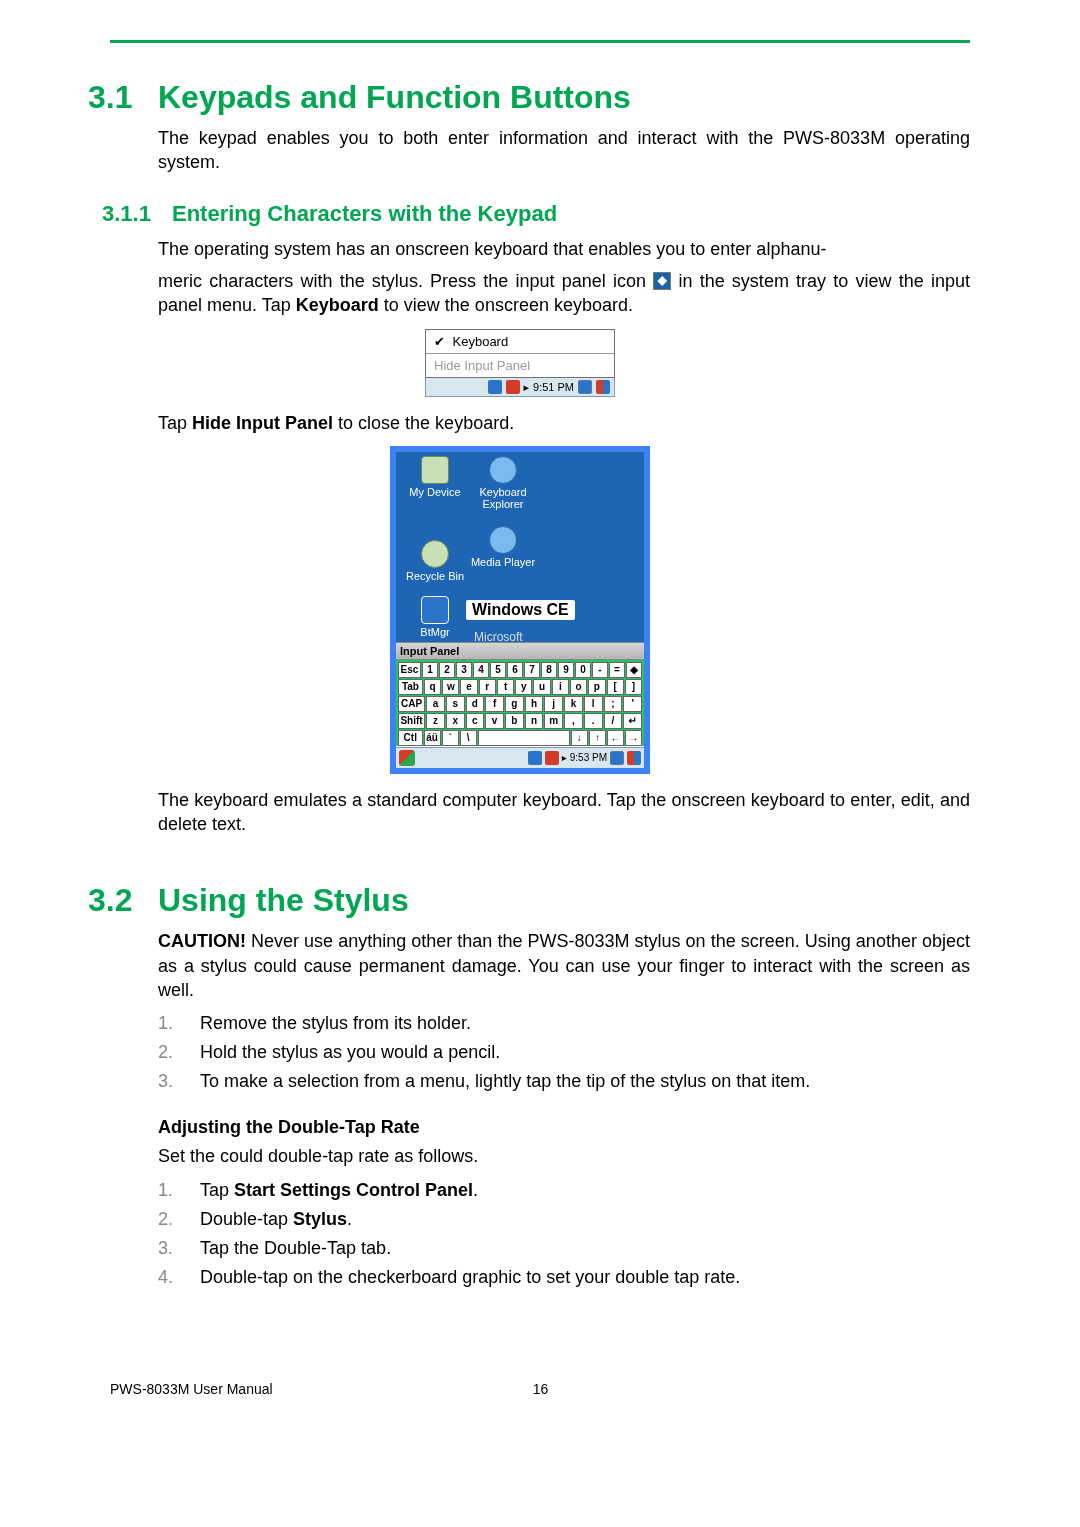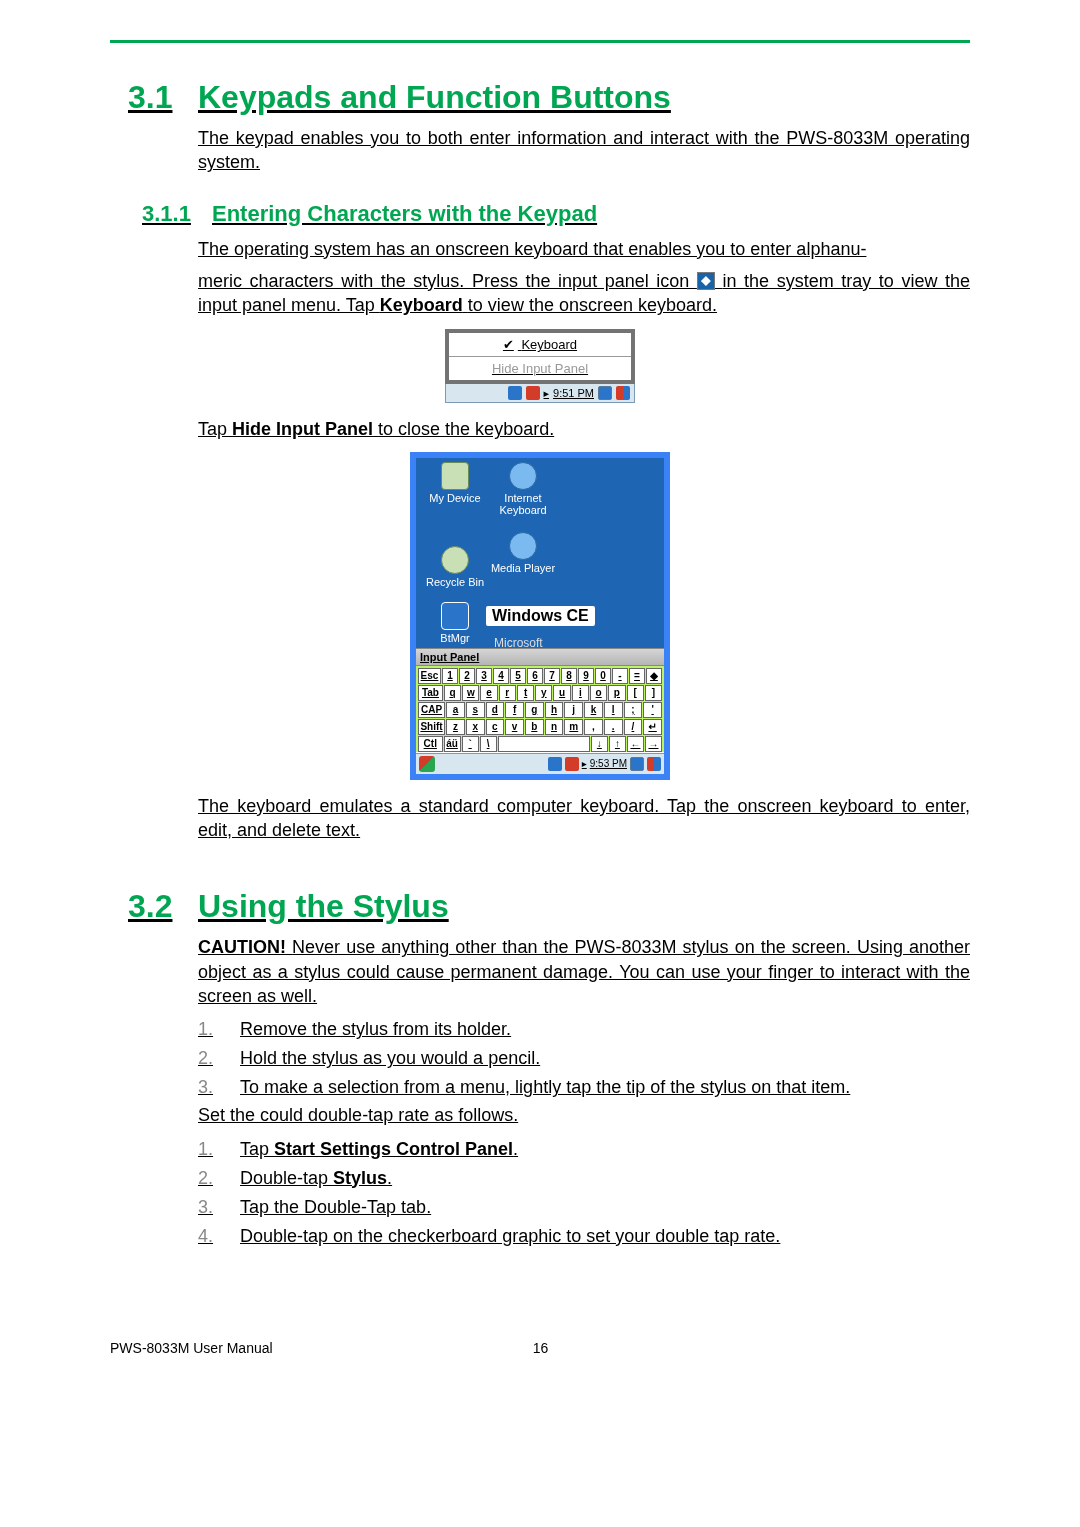--- a/index.html
+++ b/index.html
@@ -9,22 +9,21 @@
     width: 1080px;
     margin: 0 auto;
     padding: 30px 0 40px 0;
     color: #000;
   }
   .page-rule {
     border-top: 3px solid #00a651;
     margin: 10px 110px 0 110px;
   }
   .content {
-    padding: 0 110px 0 110px;
-    text-decoration: underline;
+    padding: 0 110px 0 70px;
   }
   .h1row {
     display: flex;
     align-items: baseline;
     margin-top: 36px;
     margin-bottom: 10px;
     margin-left: 18px;
   }
   .h1num {
     font-size: 32px;
@@ -81,23 +80,22 @@
   }
   
   .fig1 {
     width: 190px;
     margin: 12px auto 14px auto;
     font-size: 13px;
     font-family: Tahoma, Arial, sans-serif;
     color: #000;
   }
   .fig1-menu {
-    border: 4px solid #737373;
+    border: 1px solid #737373;
     background: #fff;
-    text-align: center;
   }
   .fig1-row {
     padding: 4px 8px;
     border-bottom: 1px solid #999;
   }
   .fig1-row:last-child { border-bottom: none; }
   .fig1-check { color: #000; margin-right: 4px; }
   .fig1-disabled { color: #9a9a9a; }
   .fig1-taskbar {
     display: flex;
@@ -174,21 +172,21 @@
   .fig2-ip-title {
     background: linear-gradient(#d5d5d5,#b5b5b5);
     color:#000;
     font-size:11px;
     font-weight:bold;
     padding:2px 4px;
     border-top:1px solid #888;
     border-bottom:1px solid #888;
   }
   .sip {
-    background:#bef264;
+    background:#22c55e;
     padding:2px 2px 0 2px;
   }
   .sip-row {
     display:flex;
     gap:1px;
     margin-bottom:1px;
   }
   .key {
     flex:1 1 0;
     background:#fff;
@@ -297,21 +295,21 @@
   </p>
 
   <div class="fig2">
     <div class="fig2-desktop">
       <div class="di di-mydevice">
         <div class="glyph"></div>
         <div>My Device</div>
       </div>
       <div class="di di-ie">
         <div class="glyph"></div>
-        <div>Internet Keyboard</div>
+        <div>Keyboard Explorer</div>
       </div>
       <div class="di di-recycle">
         <div class="glyph"></div>
         <div>Recycle Bin</div>
       </div>
       <div class="di di-media">
         <div class="glyph"></div>
         <div>Media Player</div>
       </div>
       <div class="di di-bt">
@@ -427,20 +425,21 @@
       <div class="oitem">
         <div class="num">2.</div>
         <div>Hold the stylus as you would a pencil.</div>
       </div>
       <div class="oitem">
         <div class="num">3.</div>
         <div>To make a selection from a menu, lightly tap the tip of the stylus on that item.</div>
       </div>
     </div>
 
+  <div class="subhead">Adjusting the Double-Tap Rate</div>
   <p class="bodytext">Set the could double-tap rate as follows.</p>
 
   <div class="olist" id="steps-b">
       <div class="oitem">
         <div class="num">1.</div>
         <div><span>Tap </span><span class="bold">Start  Settings Control Panel</span><span>.</span></div>
       </div>
       <div class="oitem">
         <div class="num">2.</div>
         <div><span>Double-tap </span><span class="bold">Stylus</span><span>.</span></div>

